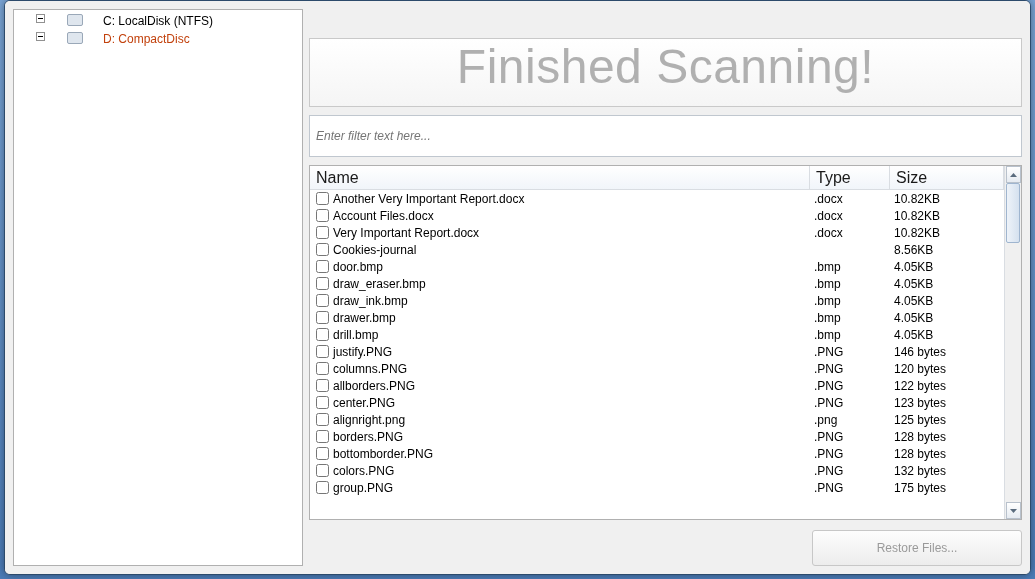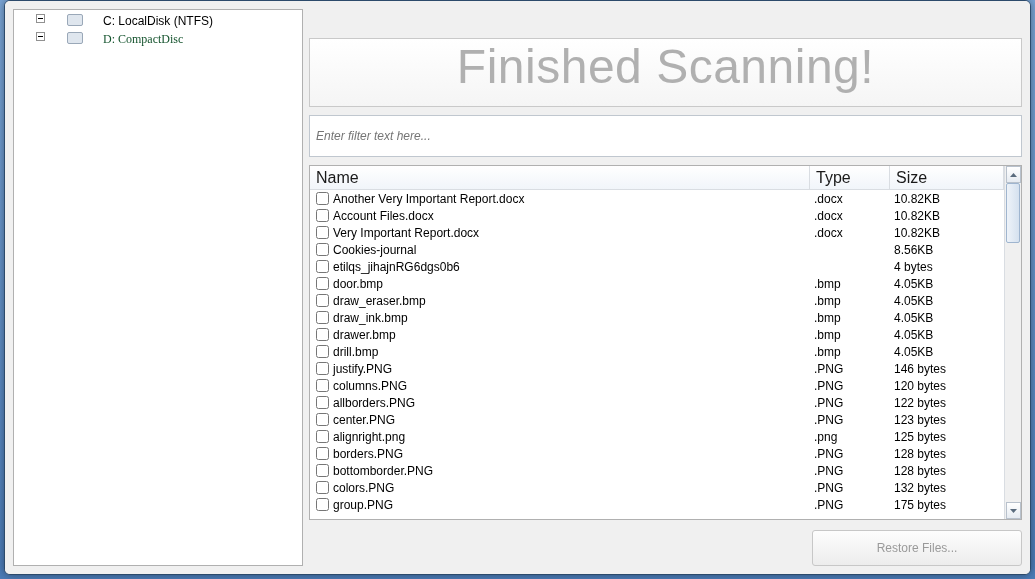--- a/index.html
+++ b/index.html
@@ -210,21 +210,21 @@
 
 <div class="window">
 
   <div class="client">
     <div class="left-panel" id="tree">
         <div class="tree-item">
           <span class="exp"></span>
           <span class="dicon"></span>
           <span>C: LocalDisk (NTFS)</span>
         </div>
-        <div class="tree-item" style="color: #14532d; font-family: Liberation Serif, serif;">
+        <div class="tree-item" style="color: #c2410c;">
           <span class="exp"></span>
           <span class="dicon"></span>
           <span>D: CompactDisc</span>
         </div>
       </div>
 
     <div class="right-panel">
       <div class="banner">
         <span class="banner-text">Finished Scanning!</span>
       </div>
@@ -263,28 +263,20 @@
                 <div class="col-type">.docx</div>
                 <div class="col-size">10.82KB</div>
               </div>
               <div class="row">
                 <div class="col-name c-name">
                   <input type="checkbox" style="">
                   <span>Cookies-journal</span>
                 </div>
                 <div class="col-type"></div>
                 <div class="col-size">8.56KB</div>
-              </div>
-              <div class="row">
-                <div class="col-name c-name">
-                  <input type="checkbox" style="">
-                  <span>etilqs_jihajnRG6dgs0b6</span>
-                </div>
-                <div class="col-type"></div>
-                <div class="col-size">4 bytes</div>
               </div>
               <div class="row">
                 <div class="col-name c-name">
                   <input type="checkbox" style="">
                   <span>door.bmp</span>
                 </div>
                 <div class="col-type">.bmp</div>
                 <div class="col-size">4.05KB</div>
               </div>
               <div class="row">

